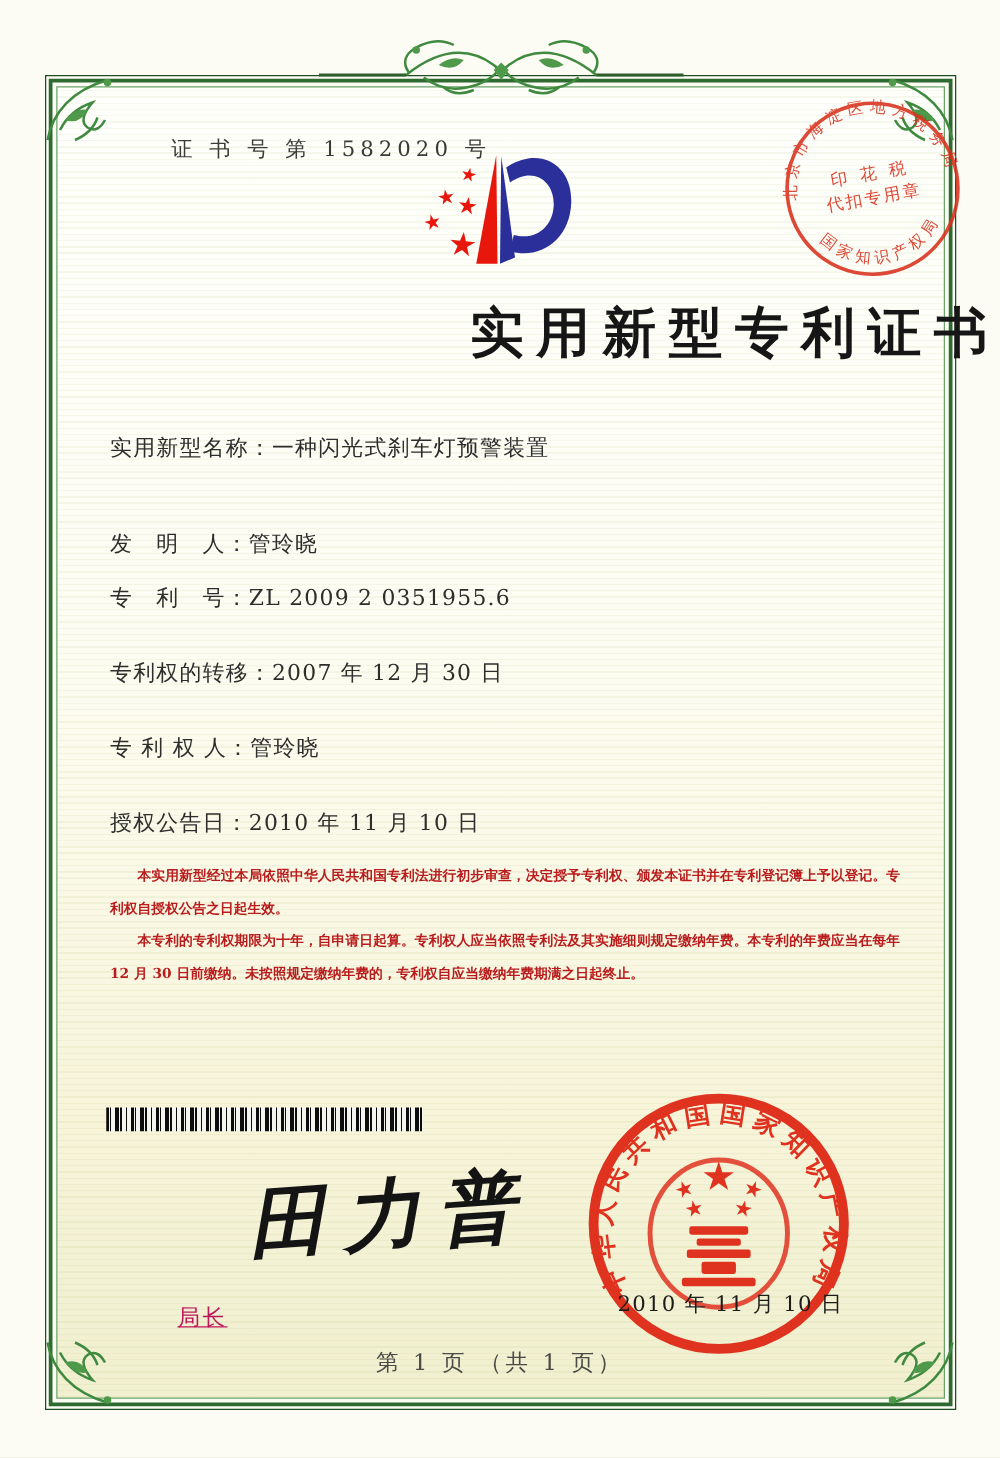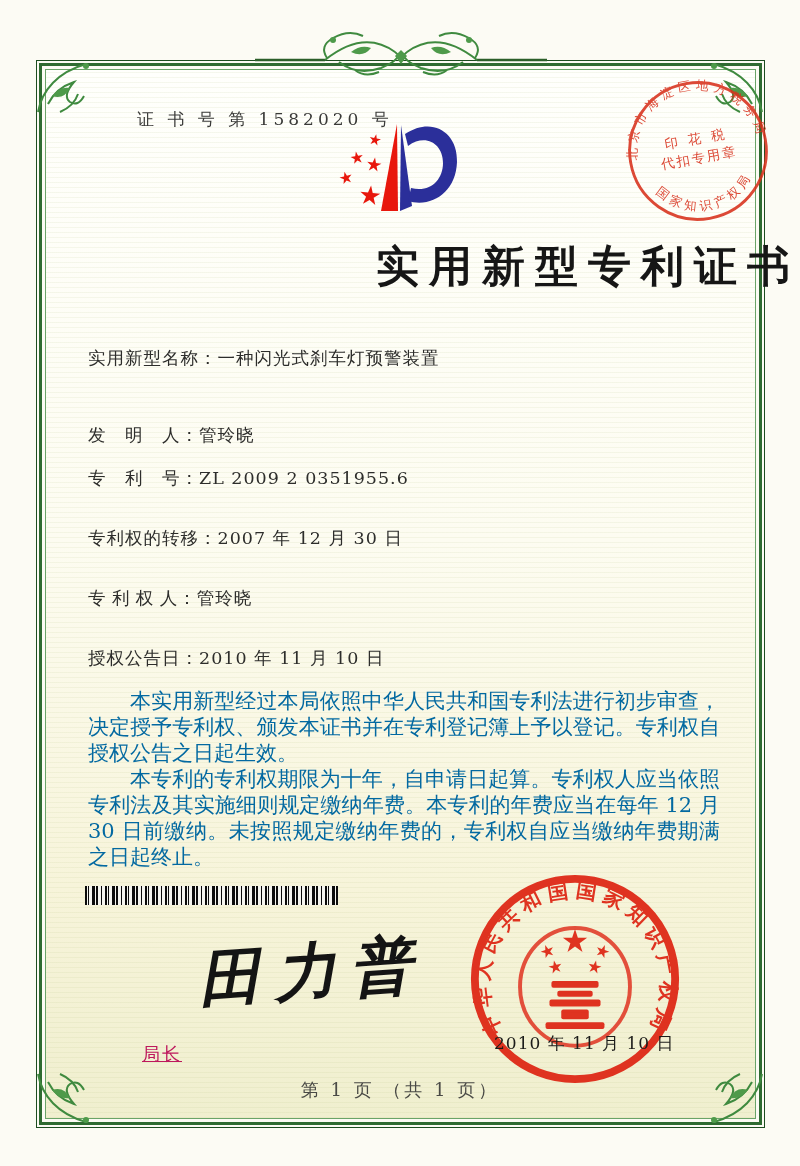--- a/index.html
+++ b/index.html
@@ -27,24 +27,24 @@
   .cert-number {
     position:absolute; left:92px; top:108px; font-size:17px; letter-spacing:4px;
     color:#3a3a38;
     margin-left:45px;
   }
   .title {
     position:absolute; left:0; right:0; top:238px; text-align:right;
     font-size:43px; font-weight:bold; letter-spacing:10px; color:#161616;
   }
   .field { position:absolute; left:88px; font-size:17.5px; color:#2d2d2b; letter-spacing:1px; }
-  .field .lab { white-space:pre;font-family:Liberation Serif, serif; }
+  .field .lab { white-space:pre; }
   .paras {
     position:absolute; left:88px; top:688px; width:632px;
-    font-size:21px; line-height:26px; color:#0369a1; text-align:justify;
+    font-size:11px; line-height:26px; color:#b91c1c; text-align:justify;font-weight:bold;
   }
   .paras p { text-indent:2em; margin:0; }
   .barcode {
     position:absolute; left:85px; top:886px; width:253px; height:19px;
     background:repeating-linear-gradient(90deg,
       #0c0c0c 0 2px, #f5f5f0 2px 3px, #0c0c0c 3px 4px, #f5f5f0 4px 7px,
       #0c0c0c 7px 10px, #f5f5f0 10px 11px, #0c0c0c 11px 13px, #f5f5f0 13px 16px,
       #0c0c0c 16px 17px, #f5f5f0 17px 20px);
   }
   .sig-label { position:absolute; left:142px; top:1042px; font-size:18px; color:#be185d; letter-spacing:2px;text-decoration:underline; }

